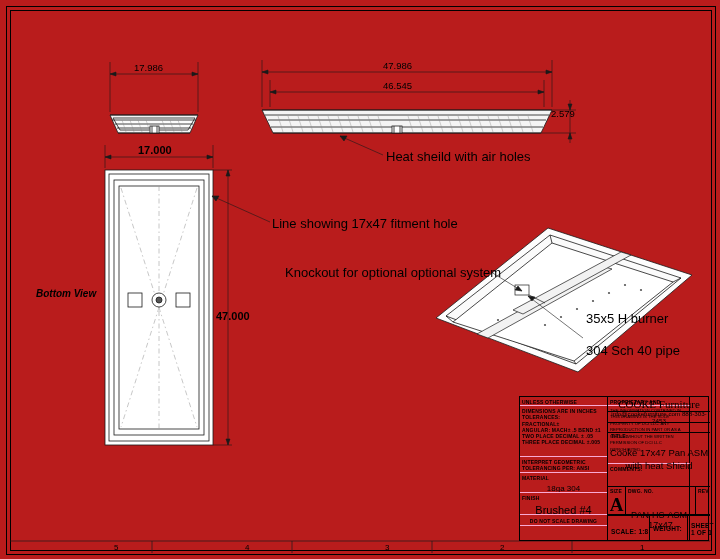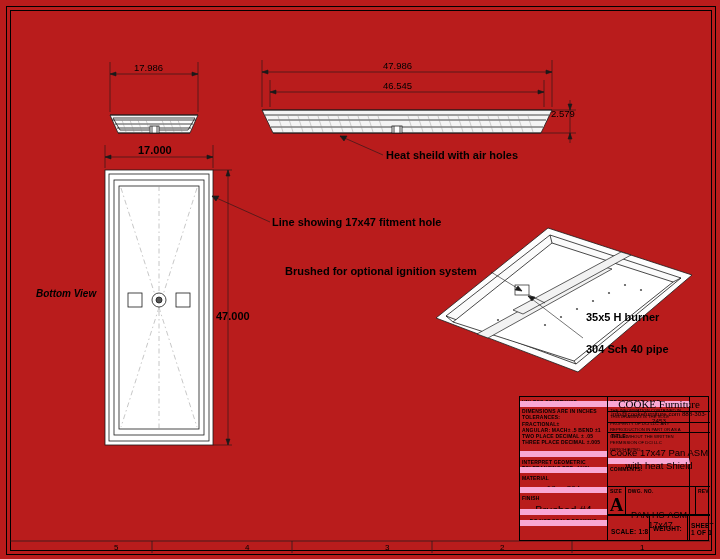--- a/index.html
+++ b/index.html
@@ -2,26 +2,26 @@
 <html><head>
 <meta charset="utf-8">
 <style>
   html,body{margin:0;padding:0;background:#fff;}
   body{width:720px;height:559px;position:relative;font-family:"Liberation Sans",sans-serif;overflow:hidden;}
   #sheet{position:absolute;inset:0;background:#b91c1c;}
   .frame{position:absolute;left:6px;top:6px;width:708px;height:547px;border:1px solid #000;}
   .inner-frame{position:absolute;left:10px;top:10px;width:700px;height:539px;border:1px solid #000;}
   .svgroot{position:absolute;left:0;top:0;width:720px;height:559px;}
   .dim{position:absolute;font-size:9.5px;color:#000;white-space:nowrap;}
-  .callout{position:absolute;font-size:11px;color:#000;white-space:nowrap;font-weight:bold;}
+  .callout{position:absolute;font-size:13px;color:#000;white-space:nowrap;}
   .bottomview{position:absolute;font-size:10px;font-weight:bold;color:#000;font-style:italic;}
   
   .tb{position:absolute;left:519px;top:396px;width:190px;height:145px;border:1px solid #000;box-sizing:border-box;font-size:5.2px;line-height:1.25;}
   .tb div{box-sizing:border-box;}
-  .tbcell{position:absolute;border-right:1px solid #000;border-bottom:6px solid #f9a8d4;padding:2px 2px;overflow:hidden;}
+  .tbcell{position:absolute;border-right:1px solid #000;border-bottom:1px solid #f9a8d4;padding:2px 2px;overflow:hidden;}
   .tbhead{font-size:5px;font-weight:bold;letter-spacing:.2px;}
   .coname{font-size:11px;font-family:"Liberation Serif",serif;text-align:center;}
   .cemail{font-size:6.2px;text-align:center;}
   .ttl{font-size:9.5px;text-align:center;line-height:1.35;}
   .bigA{font-size:19px;font-weight:bold;font-family:"Liberation Serif",serif;text-align:center;line-height:1;}
   .dwgno{font-size:9px;text-align:center;}
   .zonenum{position:absolute;font-size:8px;color:#000;}
 </style>
 </head>
 <body>
@@ -231,21 +231,21 @@
   <div class="dim" style="left:383px;top:60px;">47.986</div>
   <div class="dim" style="left:383px;top:80px;">46.545</div>
   <div class="dim" style="left:551px;top:108px;">2.579</div>
   <div class="dim" style="left:138px;top:144px;font-size:11px;font-weight:bold;">17.000</div>
   <div class="dim" style="left:216px;top:310px;font-size:11px;font-weight:bold;">47.000</div>
 
   <div class="bottomview" style="left:36px;top:288px;">Bottom View</div>
 
   <div class="callout" style="left:386px;top:149px;">Heat sheild with air holes</div>
   <div class="callout" style="left:272px;top:216px;">Line showing 17x47 fitment hole</div>
-  <div class="callout" style="left:285px;top:265px;">Brushed for optional ignition system</div>
+  <div class="callout" style="left:285px;top:265px;">Knockout for optional optional system</div>
   <div class="callout" style="left:586px;top:311px;">35x5 H burner</div>
   <div class="callout" style="left:586px;top:343px;">304 Sch 40 pipe</div>
 
   <div class="zonenum" style="left:114px;top:543px;">5</div>
   <div class="zonenum" style="left:245px;top:543px;">4</div>
   <div class="zonenum" style="left:385px;top:543px;">3</div>
   <div class="zonenum" style="left:500px;top:543px;">2</div>
   <div class="zonenum" style="left:640px;top:543px;">1</div>
 
   <div class="tb">

